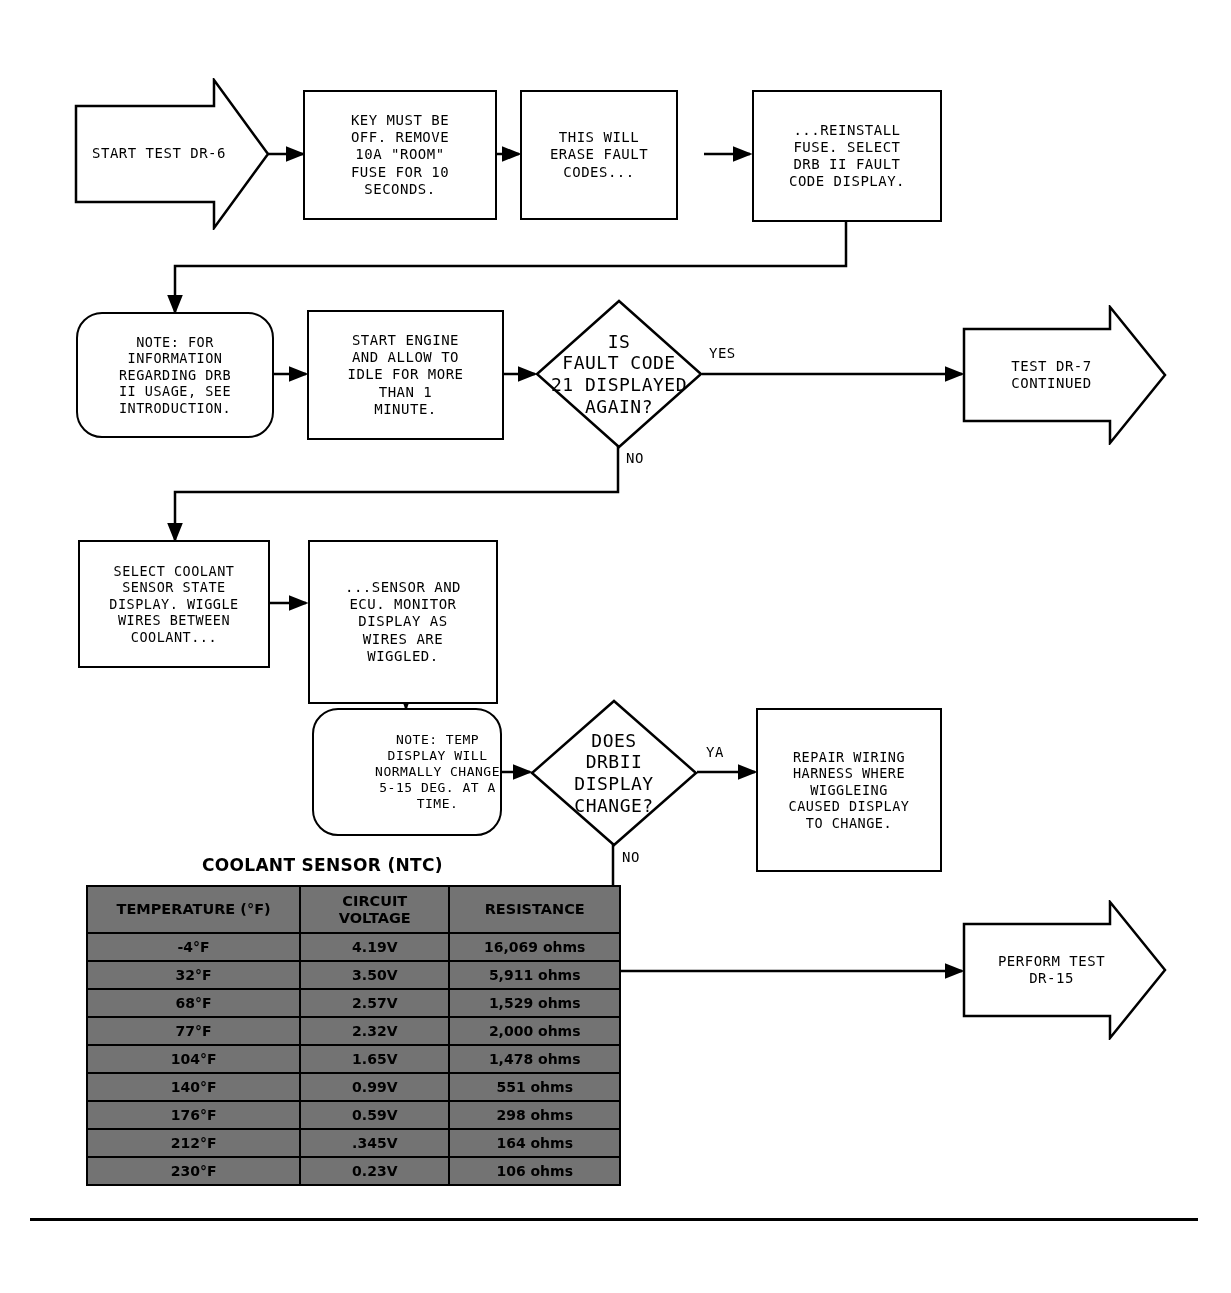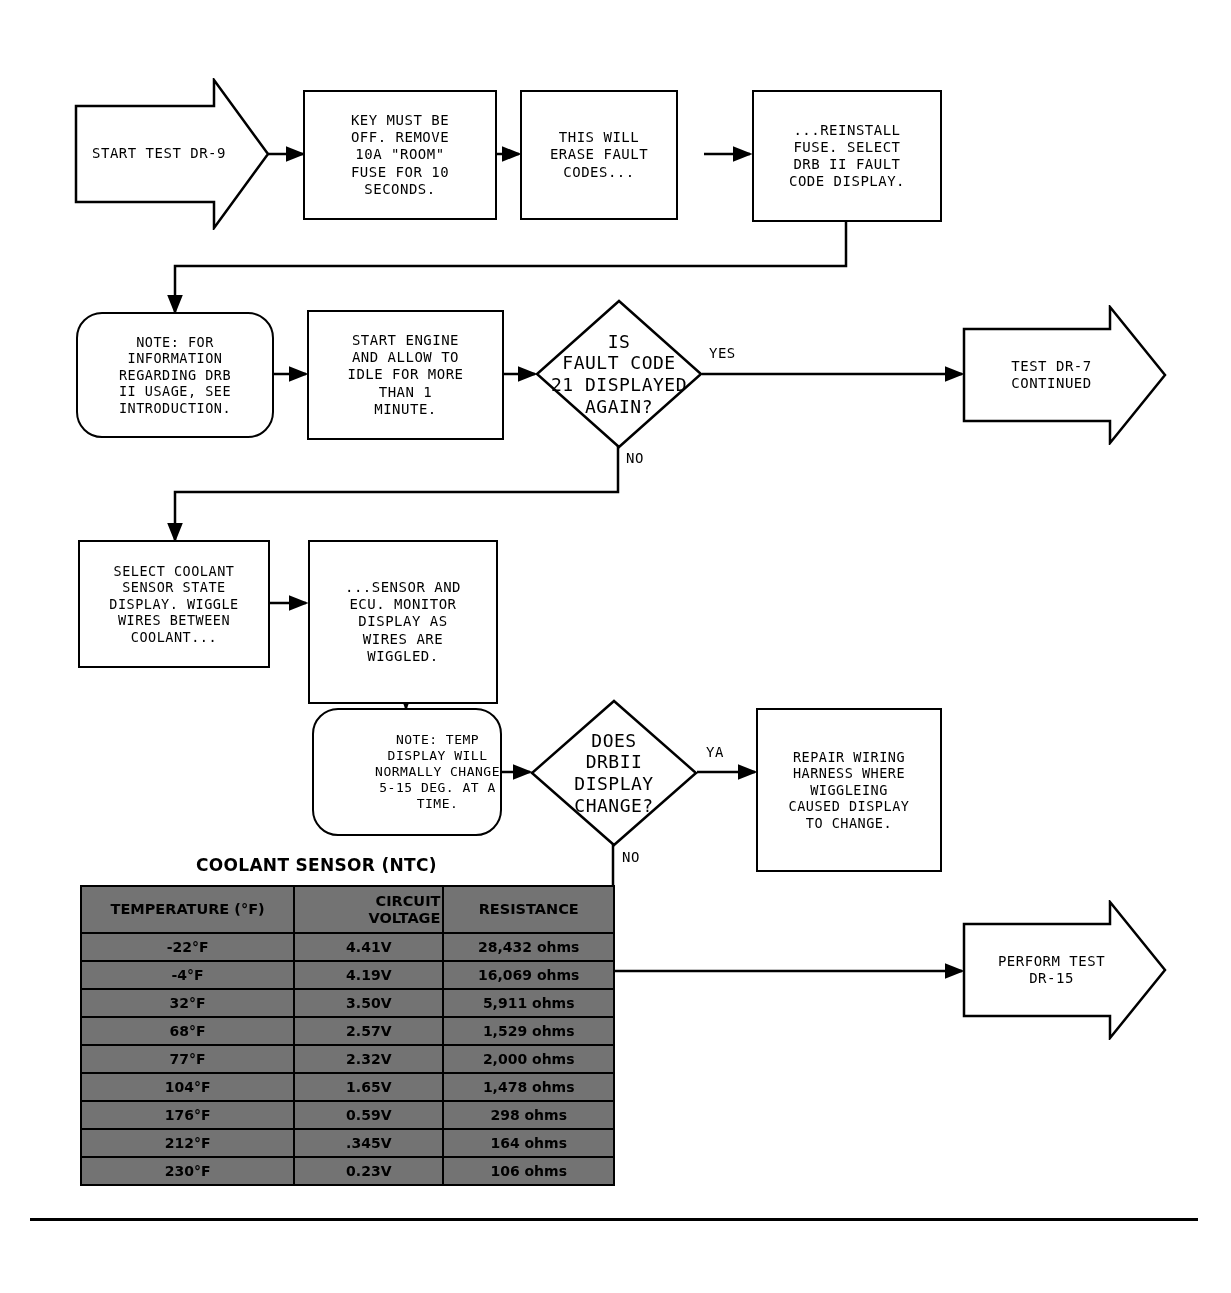--- a/index.html
+++ b/index.html
@@ -83,21 +83,21 @@
   }
   .edgelabel {
     position: absolute;
     font-family: "DejaVu Sans Mono", monospace;
     font-size: 14px;
     letter-spacing: 0.5px;
   }
   
   #table-wrap {
     position: absolute;
-    left: 56px;
+    left: 62px;
     top: 885px;
     width: 434px;
     padding-left: 24px;
   }
   #table-title {
     position: absolute;
     left: 140px;
     top: -30px;
     font-family: "DejaVu Sans", sans-serif;
     font-weight: bold;
@@ -179,21 +179,21 @@
       <line x1="697" y1="772" x2="755" y2="772" marker-end="url(#ah)"></line>
 
       <path d="M613,841 L613,971 L962,971" marker-end="url(#ah)"></path>
     </g>
   </svg>
 
   <div class="arrowbox" style="left:74px; top:78px; width:196px; height:152px;">
     <svg width="196" height="152" viewBox="0 0 196 152">
       <path d="M2,28 L140,28 L140,2 L194,76 L140,150 L140,124 L2,124 Z" fill="#fff" stroke="#000" stroke-width="2.5" stroke-linejoin="miter"></path>
     </svg>
-    <span class="lbl">START TEST DR-9</span>
+    <span class="lbl">START TEST DR-6</span>
   </div>
 
   <div class="node rect" style="left:303px; top:90px; width:194px; height:130px;"><span>KEY MUST BE
 OFF. REMOVE
 10A "ROOM"
 FUSE FOR 10
 SECONDS.</span></div>
 
   <div class="node rect" style="left:520px; top:90px; width:158px; height:130px;"><span>THIS WILL
 ERASE FAULT
@@ -281,31 +281,26 @@
   <div class="edgelabel" style="left:706px; top:744px;">YA</div>
   <div class="edgelabel" style="left:622px; top:849px;">NO</div>
 
   <div id="table-wrap">
     <div id="table-title">COOLANT SENSOR (NTC)</div>
     <div class="tbl-shadow"></div>
     <table class="ctab">
       <thead>
         <tr>
           <th style="width:40%;">TEMPERATURE (°F)</th>
-          <th style="width:28%; white-space:pre-line;text-align:right;">CIRCUIT
+          <th style="width:28%; white-space:pre-line;">CIRCUIT
 VOLTAGE</th>
           <th style="width:32%;">RESISTANCE</th>
         </tr>
       </thead>
       <tbody>
-        <tr>
-          <td>-22°F</td>
-          <td>4.41V</td>
-          <td>28,432 ohms</td>
-        </tr>
         <tr>
           <td>-4°F</td>
           <td>4.19V</td>
           <td>16,069 ohms</td>
         </tr>
         <tr>
           <td>32°F</td>
           <td>3.50V</td>
           <td>5,911 ohms</td>
         </tr>
@@ -318,20 +313,25 @@
           <td>77°F</td>
           <td>2.32V</td>
           <td>2,000 ohms</td>
         </tr>
         <tr>
           <td>104°F</td>
           <td>1.65V</td>
           <td>1,478 ohms</td>
         </tr>
         <tr>
+          <td>140°F</td>
+          <td>0.99V</td>
+          <td>551 ohms</td>
+        </tr>
+        <tr>
           <td>176°F</td>
           <td>0.59V</td>
           <td>298 ohms</td>
         </tr>
         <tr>
           <td>212°F</td>
           <td>.345V</td>
           <td>164 ohms</td>
         </tr>
         <tr>

